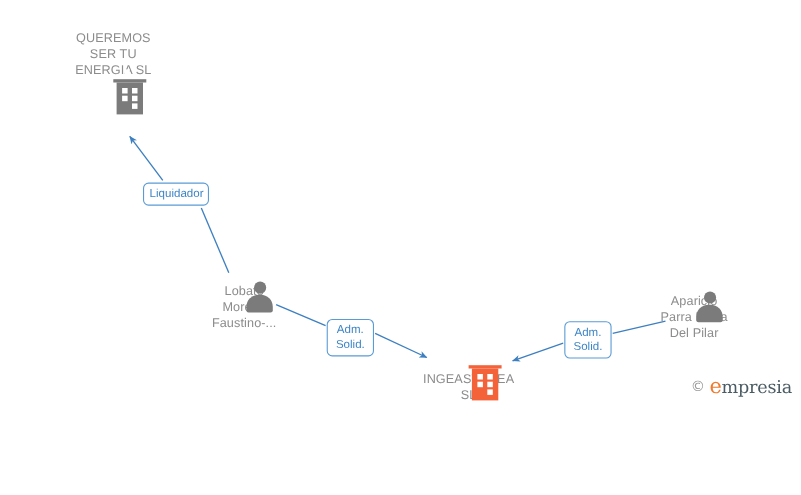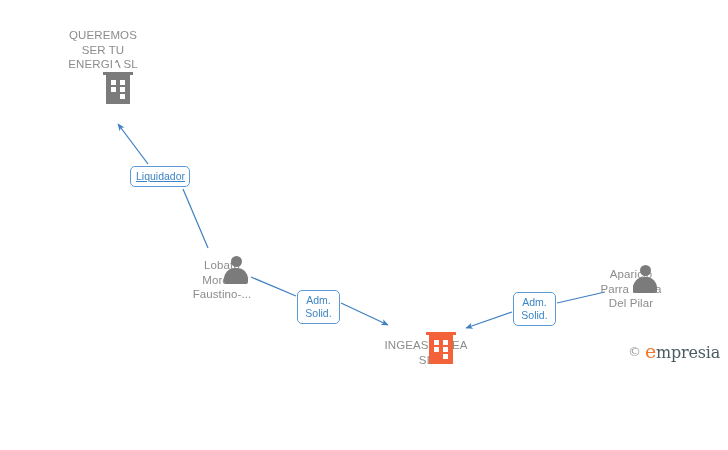--- a/index.html
+++ b/index.html
@@ -249,21 +249,21 @@
       <span class="person">
         <span class="head"></span>
         <span class="torso"></span>
       </span>
     </span>
     <span class="node-label below">Aparicio
 Parra Maria
 Del Pilar</span>
   </div>
 
-  <div class="rel-chip" style="left:130px; top:166px; width:60px;text-decoration:underline;">Liquidador</div>
+  <div class="rel-chip" style="left:130px; top:166px; width:60px;">Liquidador</div>
 
   <div class="rel-chip" style="left:297px; top:290px; width:43px;">Adm.
 Solid.</div>
 
   <div class="rel-chip" style="left:513px; top:292px; width:43px;">Adm.
 Solid.</div>
 
   <div id="watermark">
     <span class="cmark">©</span>
     <span class="brand"><span class="cap">e</span><span>mpresia</span></span>

